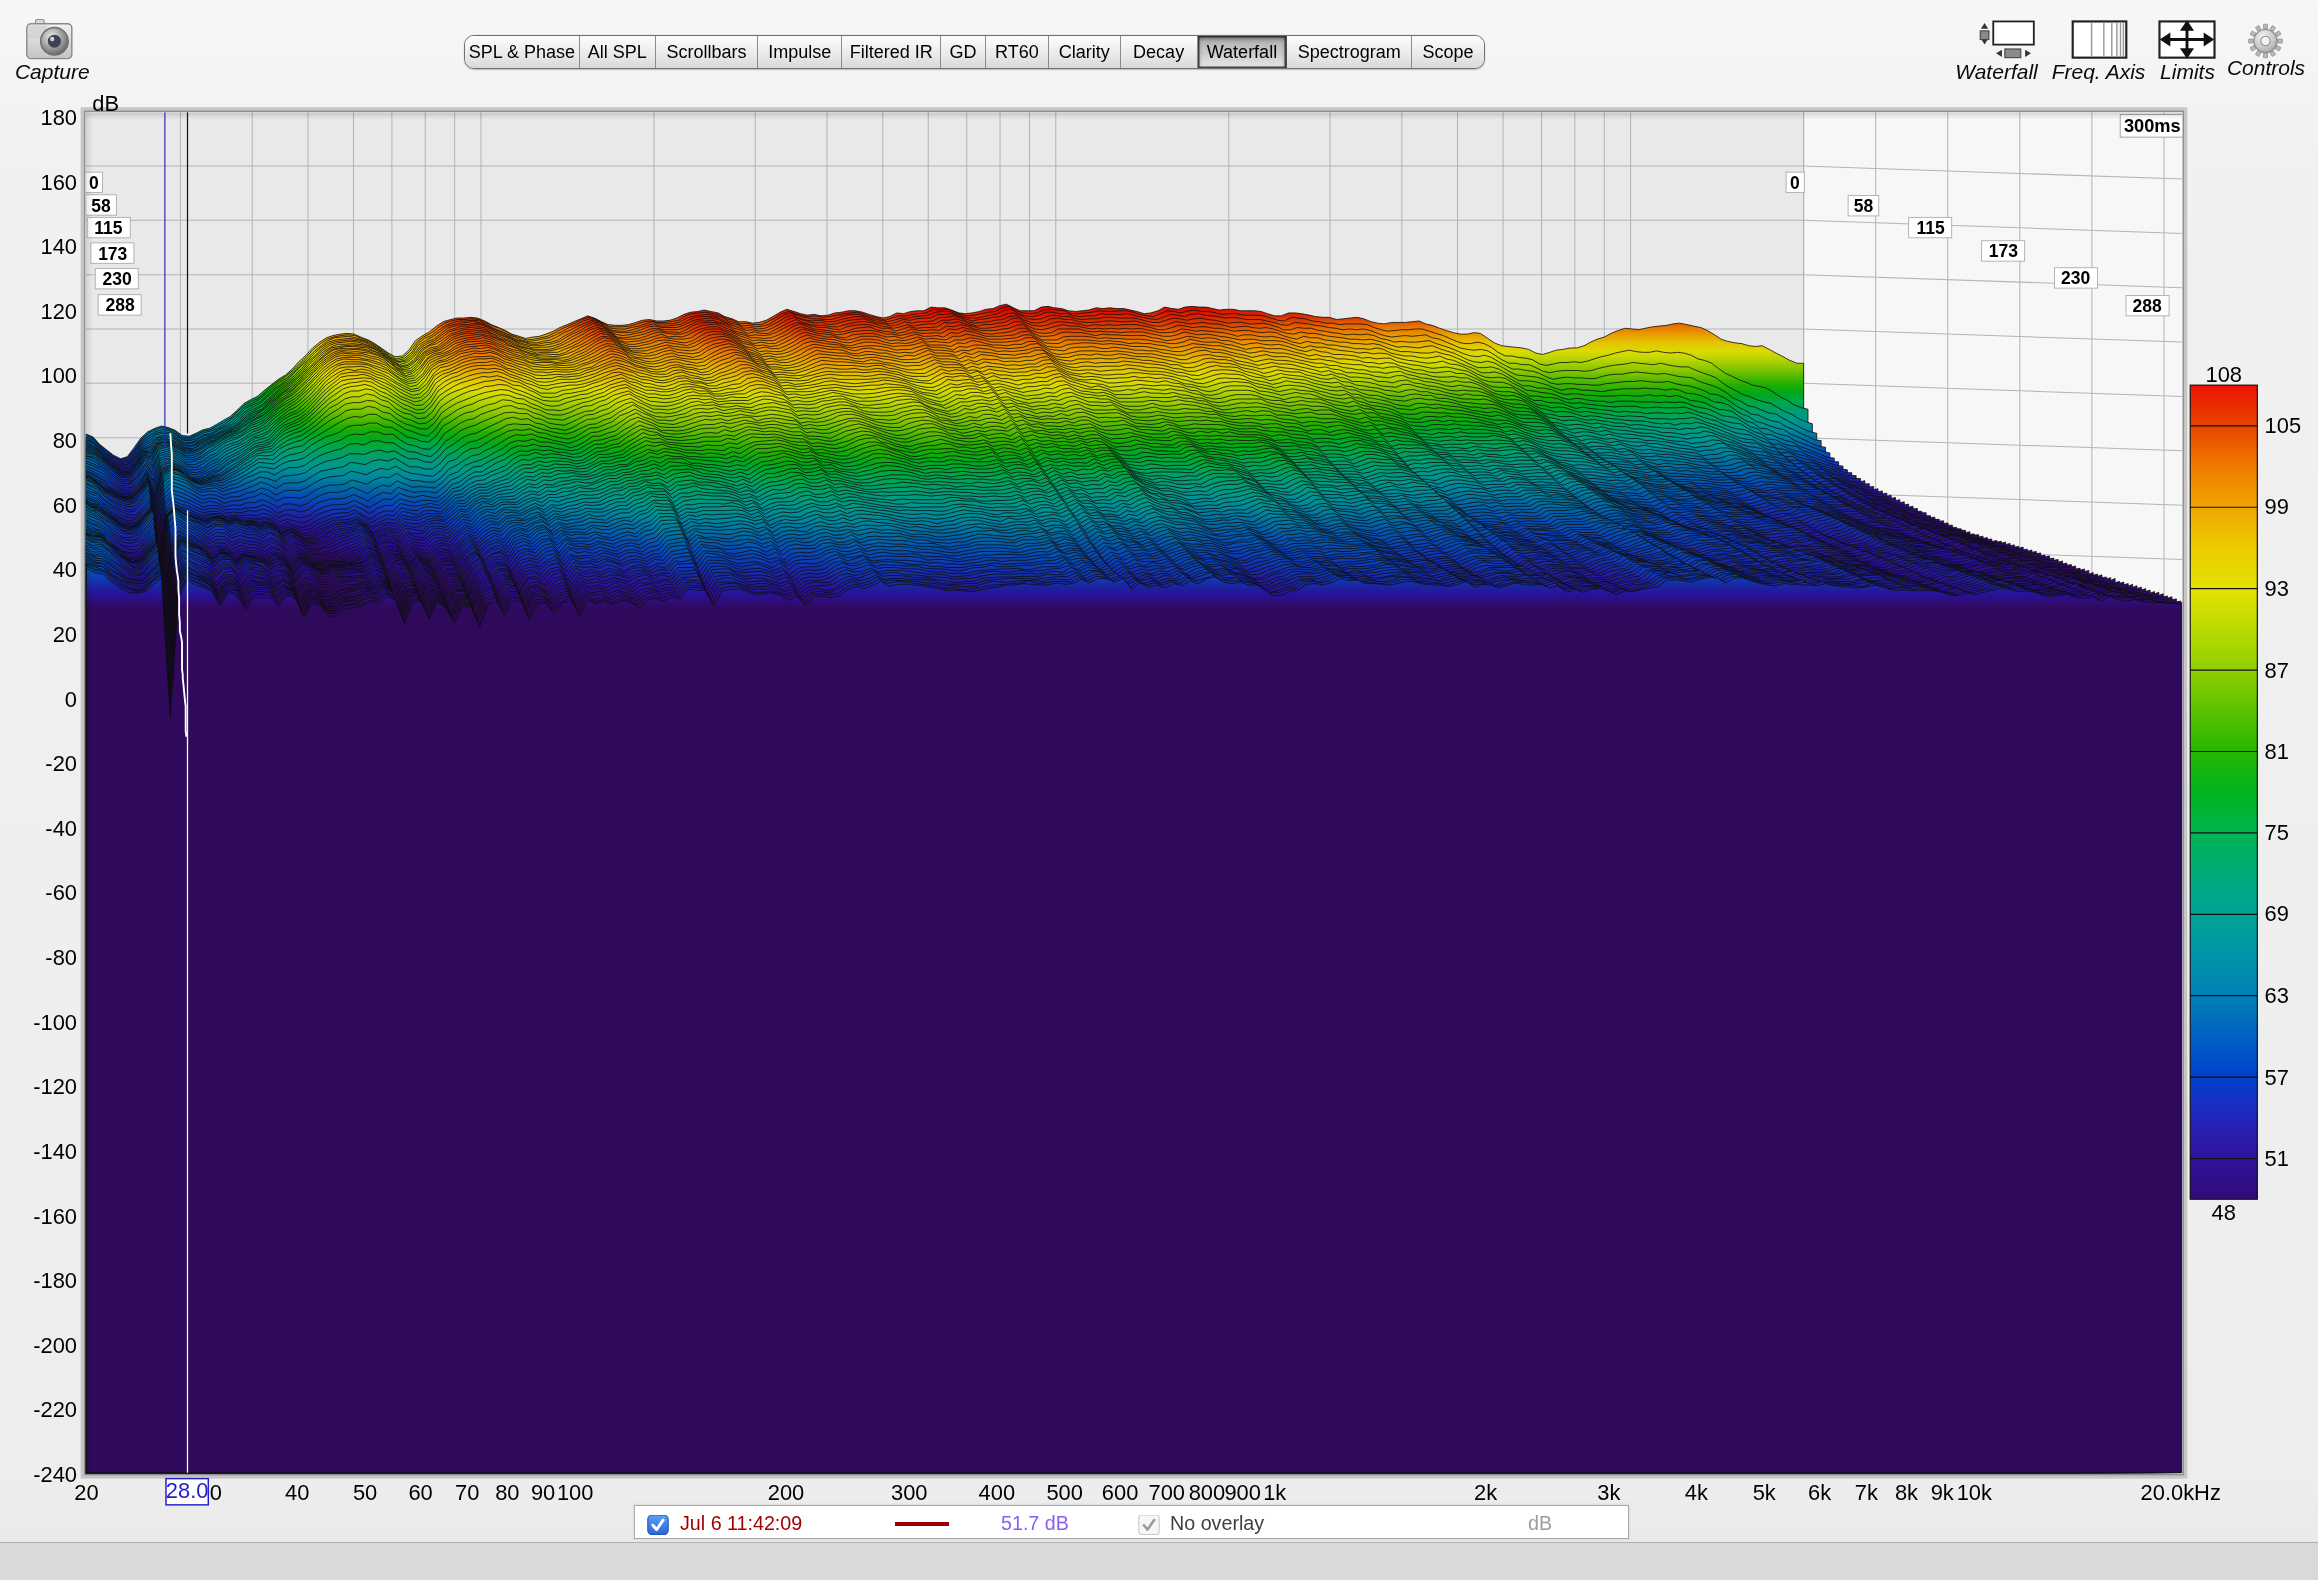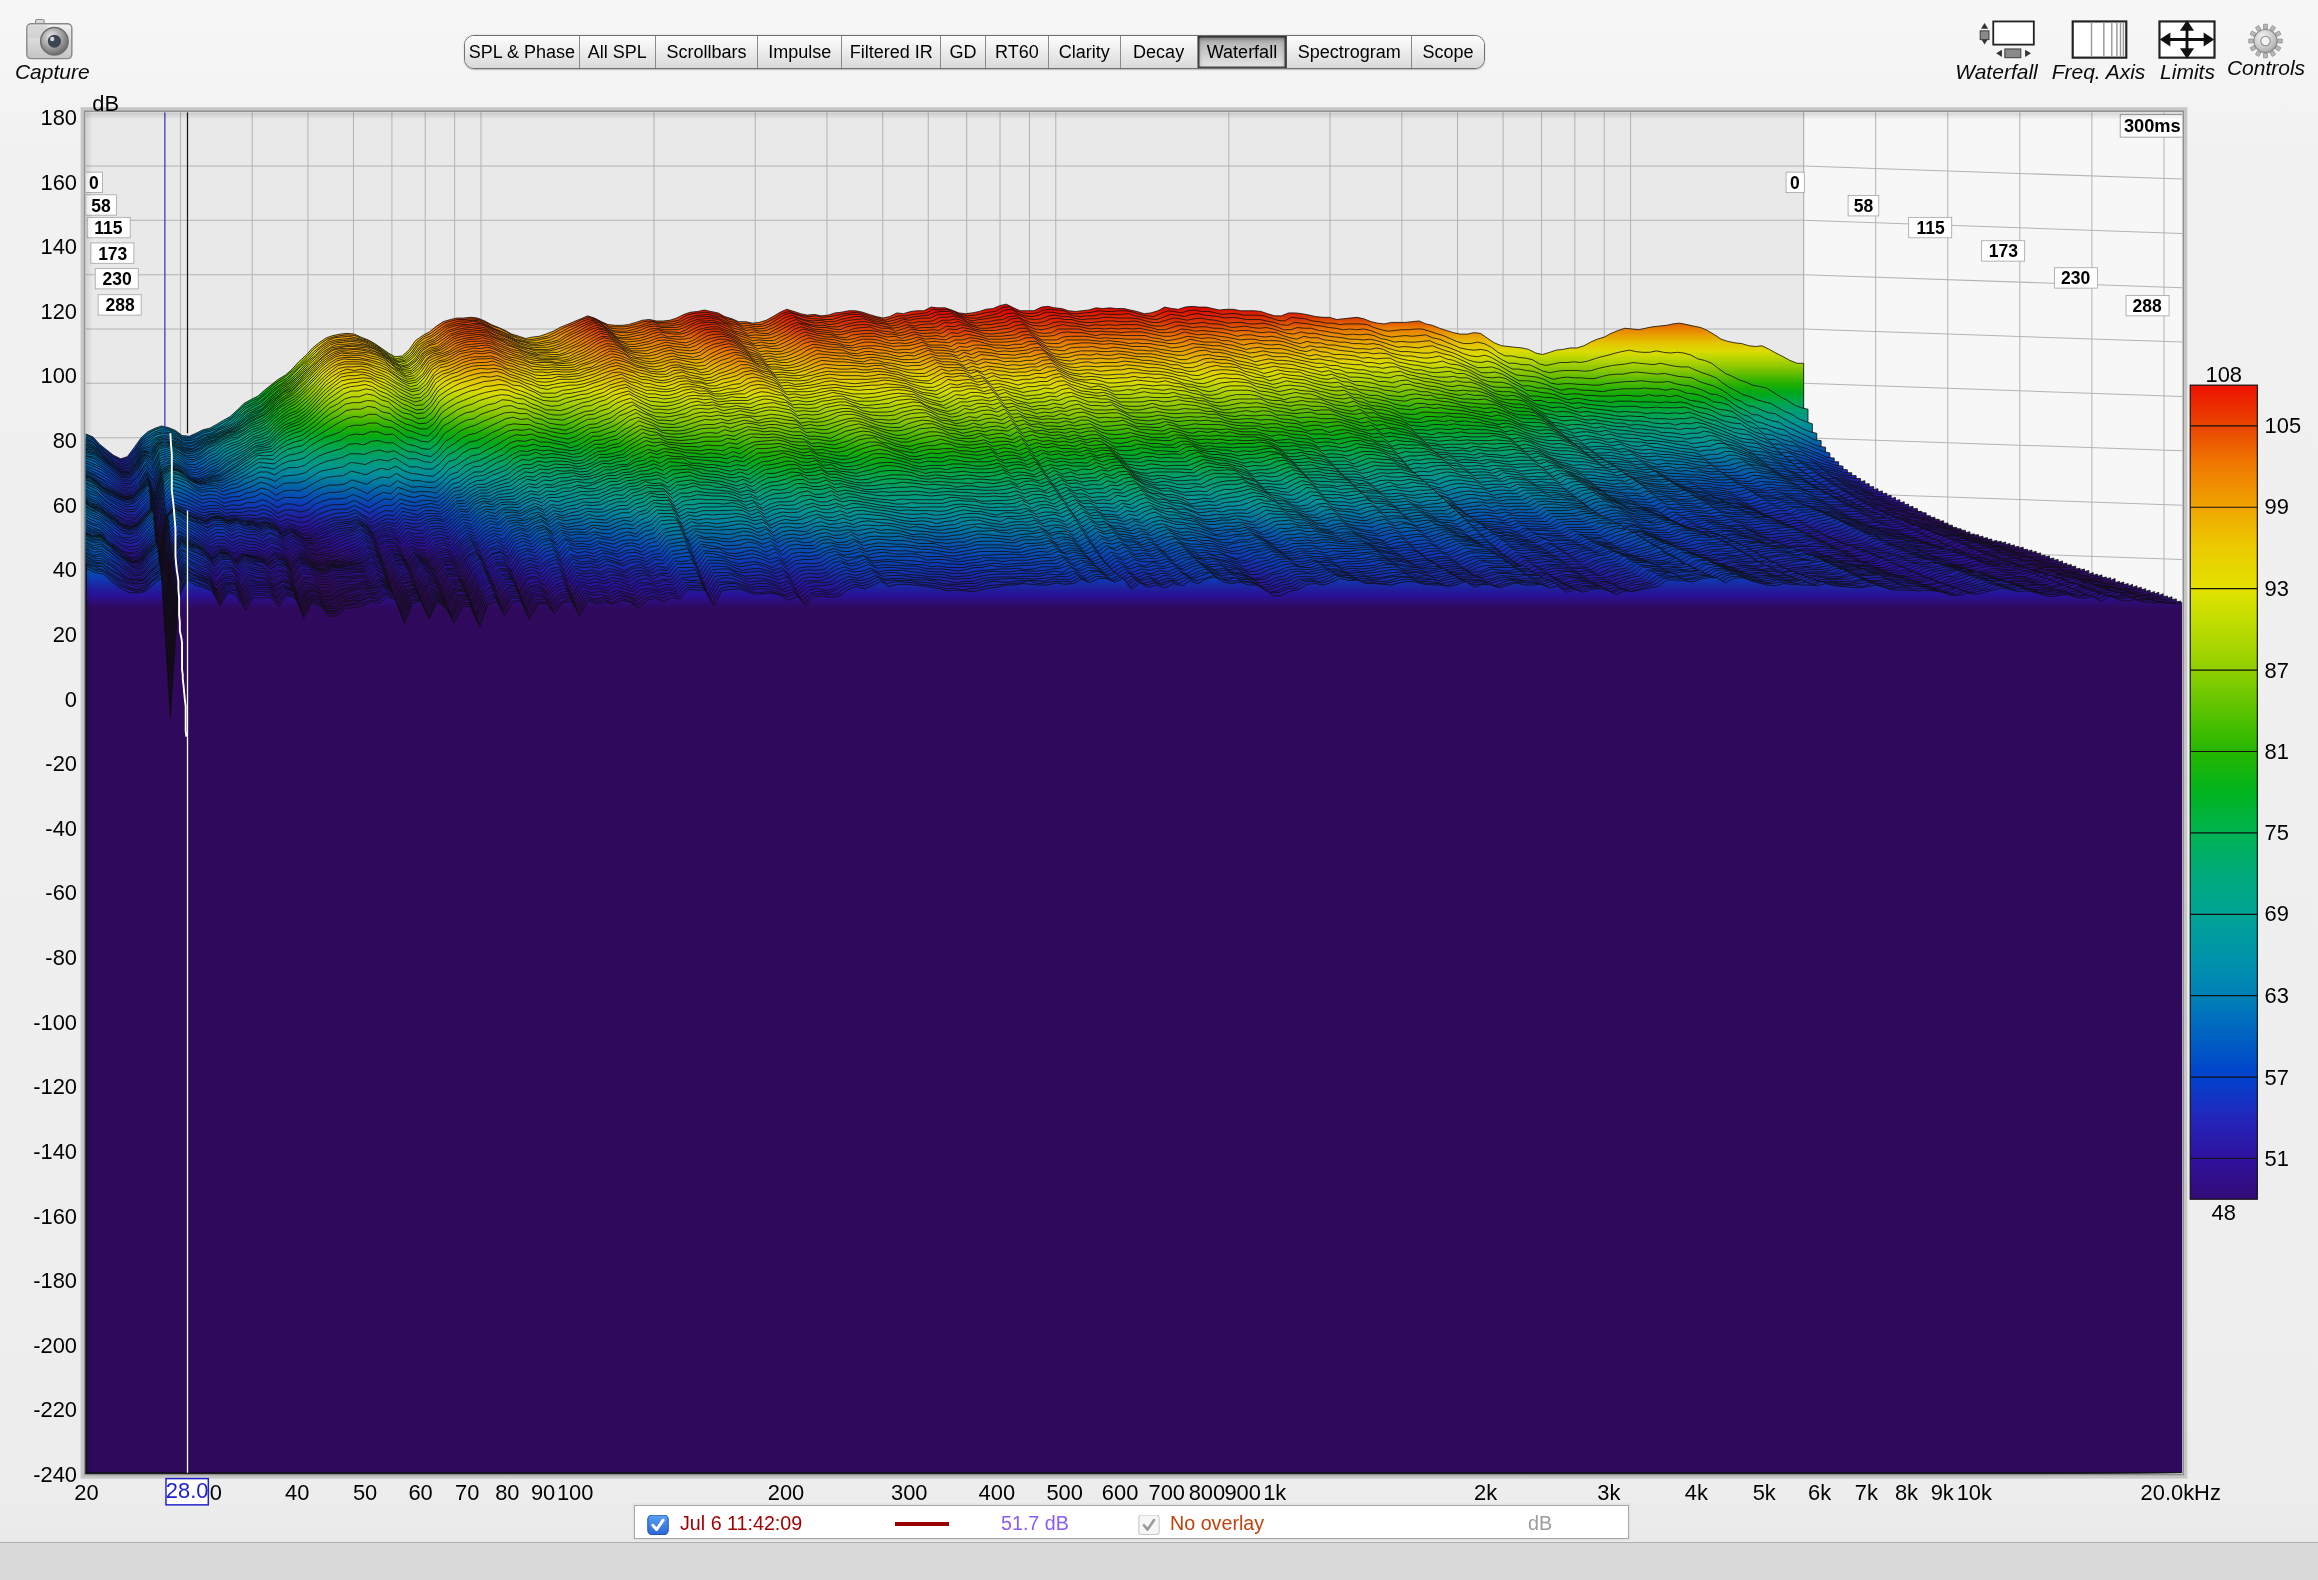--- a/index.html
+++ b/index.html
@@ -539,17 +539,17 @@
   <rect x="1" y="0" width="28" height="27" rx="6" fill="url(#cbg)" stroke="#2456b8" stroke-width="1.5"></rect>
   <path d="M8 14 l5 6 l9 -13" fill="none" stroke="#fff" stroke-width="4" stroke-linecap="round" stroke-linejoin="round"></path>
  </svg>
  <div class="t" style="left:45px;color:#a30000">Jul 6 11:42:09</div>
  <div style="position:absolute;left:260px;top:16px;width:54px;height:3.6px;background:#990000"></div>
  <div class="t" style="left:366px;color:#8b5cf6">51.7 dB</div>
  <svg style="position:absolute;left:503px;top:8.8px" width="22" height="20.4" viewBox="0 0 30 28">
   <rect x="1" y="0" width="28" height="27" rx="4" fill="#f6f6f6" stroke="#c9c9c9" stroke-width="1.5"></rect>
   <path d="M8 14 l5 6 l9 -13" fill="none" stroke="#9a9a9a" stroke-width="3.5" stroke-linecap="round" stroke-linejoin="round"></path>
  </svg>
- <div class="t" style="left:535px;color:#c2410c">No overlay</div>
+ <div class="t" style="left:535px;color:#404040">No overlay</div>
  <div class="t" style="left:893px;color:#9d9d9d">dB</div>
 </div>
 
 <div id="statusbar"></div>
 
 </body></html>

